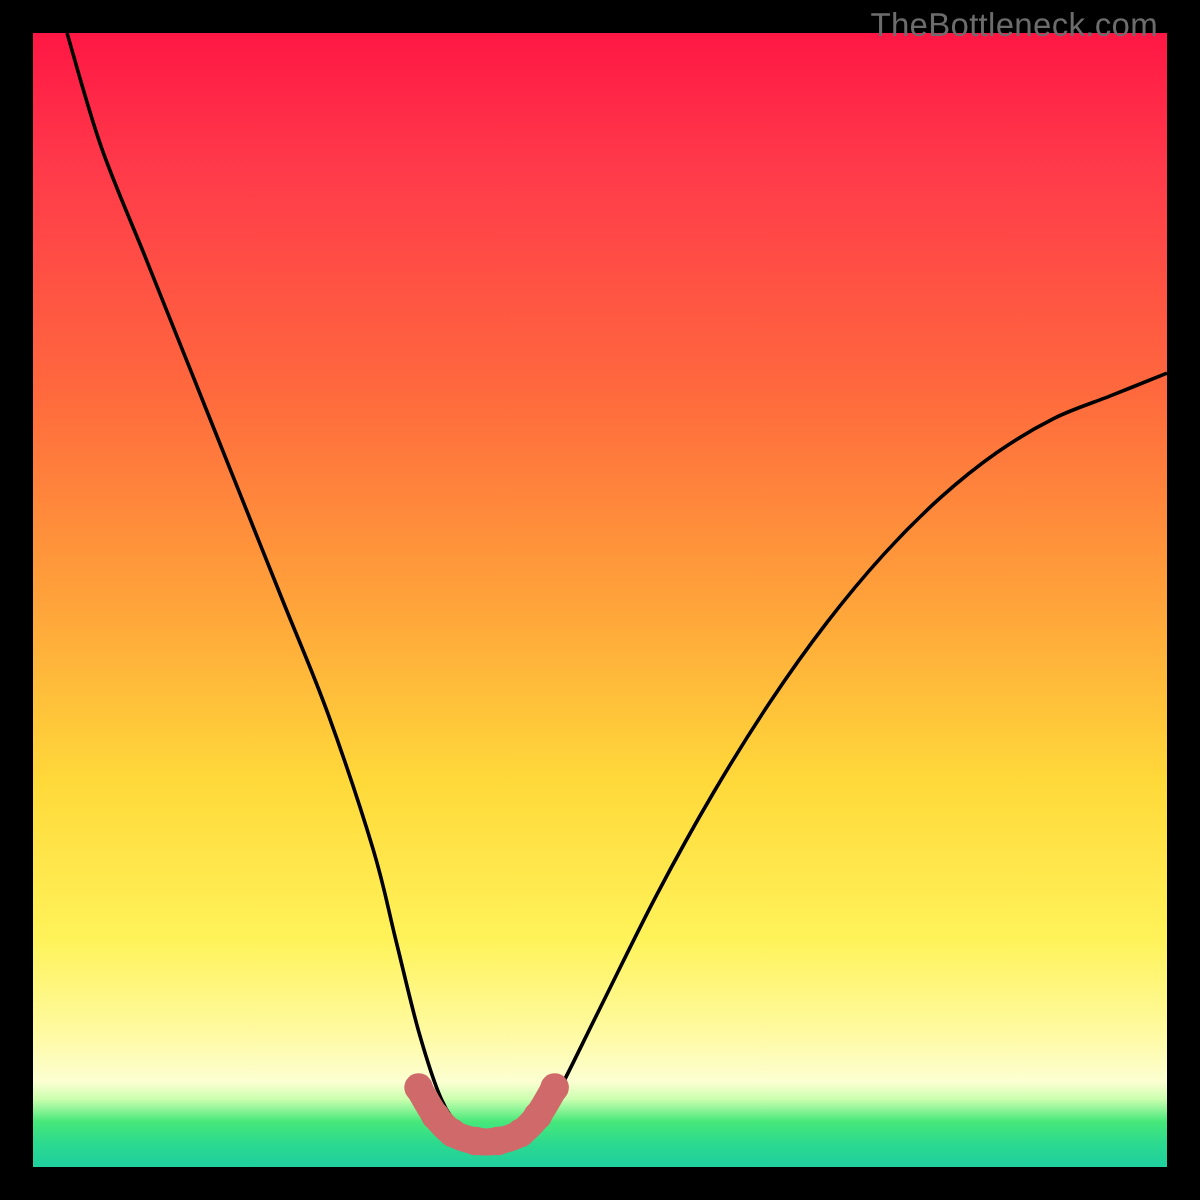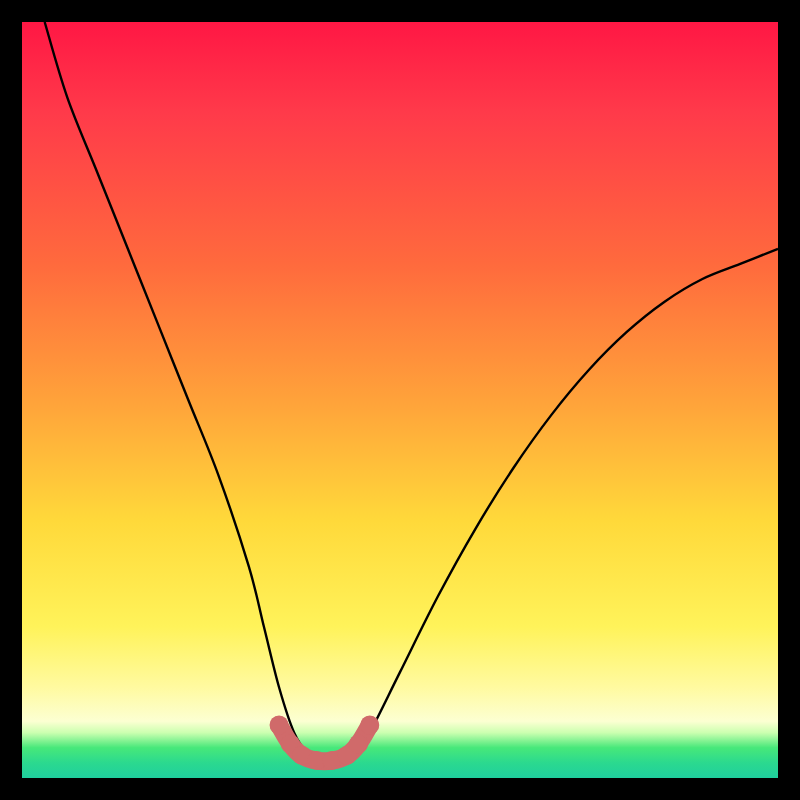--- a/index.html
+++ b/index.html
@@ -74,13 +74,14 @@
           <circle cx="279.71999999999997" cy="733.32" r="9.5" fill="#d06a6a"></circle>
           <circle cx="294.84000000000003" cy="738.612" r="9.5" fill="#d06a6a"></circle>
           <circle cx="309.96" cy="738.612" r="9.5" fill="#d06a6a"></circle>
           <circle cx="325.08" cy="733.32" r="9.5" fill="#d06a6a"></circle>
           <circle cx="336.42" cy="721.98" r="9.5" fill="#d06a6a"></circle>
           <circle cx="347.76" cy="703.08" r="9.5" fill="#d06a6a"></circle>
         </g>
     </svg>
   </div>
 
+  <div class="watermark">TheBottleneck.com</div>
 </div>
 
 </body></html>

